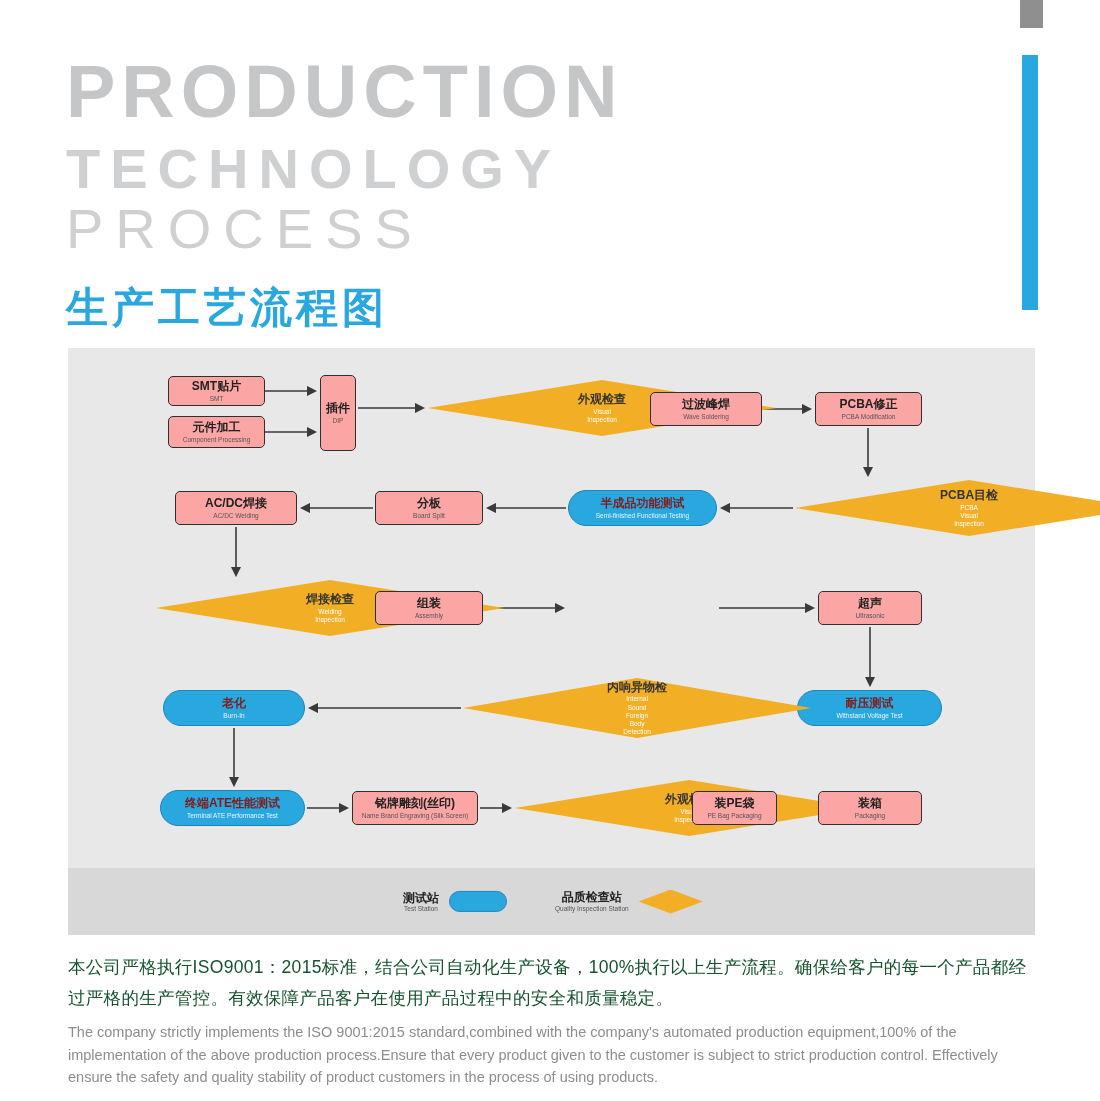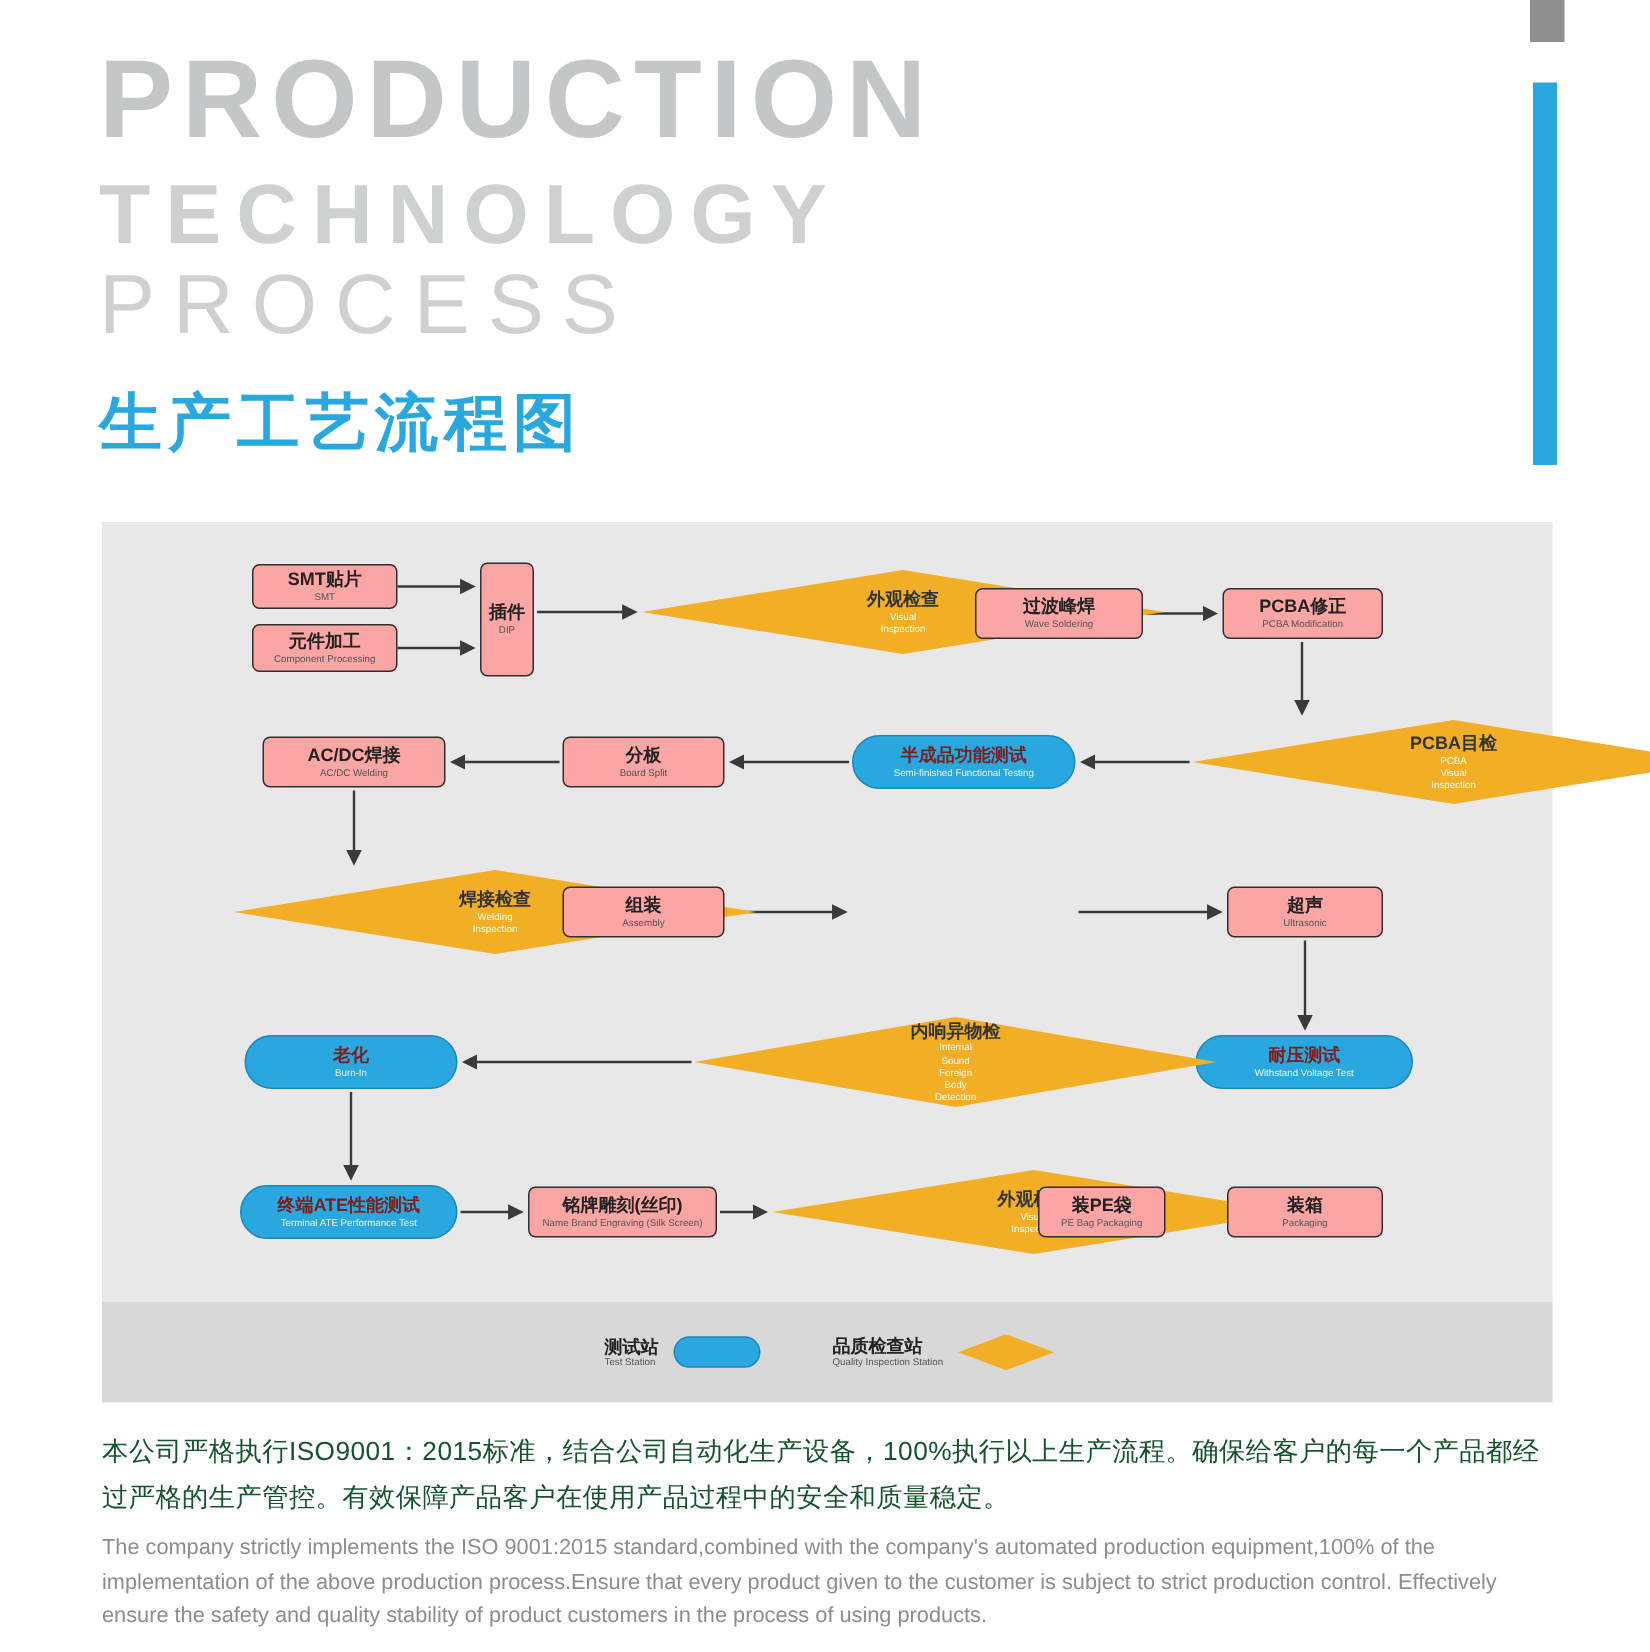--- a/index.html
+++ b/index.html
@@ -5,21 +5,21 @@
   *{margin:0;padding:0;box-sizing:border-box}
   html,body{background:#fff}
   body{width:1100px;height:1101px;font-family:"Liberation Sans","DejaVu Sans",sans-serif;position:relative;overflow:hidden}
   .page{position:relative;width:1100px;height:1101px;background:#fff}
 
   
   .corner-block{position:absolute;left:1020px;top:0;width:23px;height:28px;background:#8f8f8f}
   .side-bar{position:absolute;left:1022px;top:55px;width:16px;height:255px;background:#29A8E0}
 
   
-  .header{position:absolute;left:66px;top:29px}
+  .header{position:absolute;left:66px;top:55px}
   .en1{font-size:74px;line-height:1;font-weight:700;color:#c5c6c8;letter-spacing:6px}
   .en2{font-size:56px;line-height:1;font-weight:700;color:#cfd0d2;letter-spacing:10px;margin-top:12px}
   .en3{font-size:56px;line-height:1;font-weight:400;color:#cfd0d2;letter-spacing:12px;margin-top:4px}
   .cn-title{font-size:42px;line-height:1;font-weight:700;color:#29A8E0;letter-spacing:4px;margin-top:30px}
 
   
   .chart{position:absolute;left:68px;top:348px;width:967px;height:520px;background:#E8E8E8}
   .arrows{position:absolute;left:0;top:0}
   .node{position:absolute;display:flex;flex-direction:column;align-items:center;justify-content:center;text-align:center}
   .node .nt{font-size:12px;font-weight:700;color:#222;line-height:1.2;white-space:nowrap}
@@ -28,21 +28,21 @@
   .pill{background:#29A8E0;border:1.5px solid #1c86b8;border-radius:18px}
   .pill .nt{color:#7f1d1d}
   .pill .ns{color:#eaf6fd}
   .diamond{background:#F2AE24;clip-path:polygon(50% 0,100% 50%,50% 100%,0 50%);padding:0 18%}
   .diamond .nt{color:#333}
   .diamond .ns{color:#fff;white-space:normal}
 
   
   .legend{position:absolute;left:68px;top:868px;width:967px;height:67px;background:#D8D8D8}
   .legend-item{position:absolute;top:50%;transform:translateY(-50%);display:flex;align-items:center;gap:10px}
-  .legend-text{text-align:left}
+  .legend-text{text-align:center}
   .legend-text .lt{font-size:12px;font-weight:700;color:#222;line-height:1.2}
   .legend-text .ls{font-size:6.5px;color:#555;line-height:1.2}
   .legend-pill{width:58px;height:21px;background:#29A8E0;border:1.5px solid #1c86b8;border-radius:11px}
   .legend-diamond{width:64px;height:24px;background:#F2AE24;clip-path:polygon(50% 0,100% 50%,50% 100%,0 50%)}
 
   
   .footer{position:absolute;left:68px;top:952px;width:970px}
   .footer .cn-text{font-size:17.5px;color:#14532d;line-height:1.75;letter-spacing:.3px}
   .footer .en-text{font-size:14.5px;color:#8d8d8d;line-height:1.55;margin-top:8px}
 </style>

